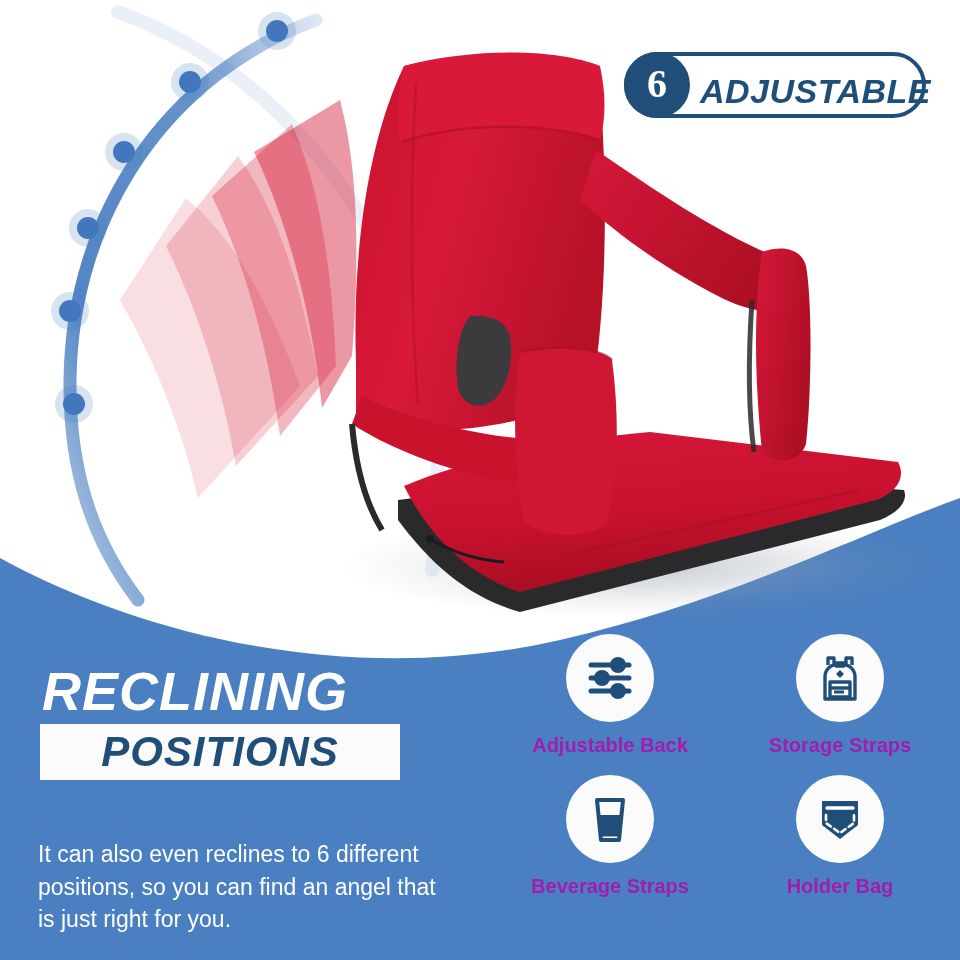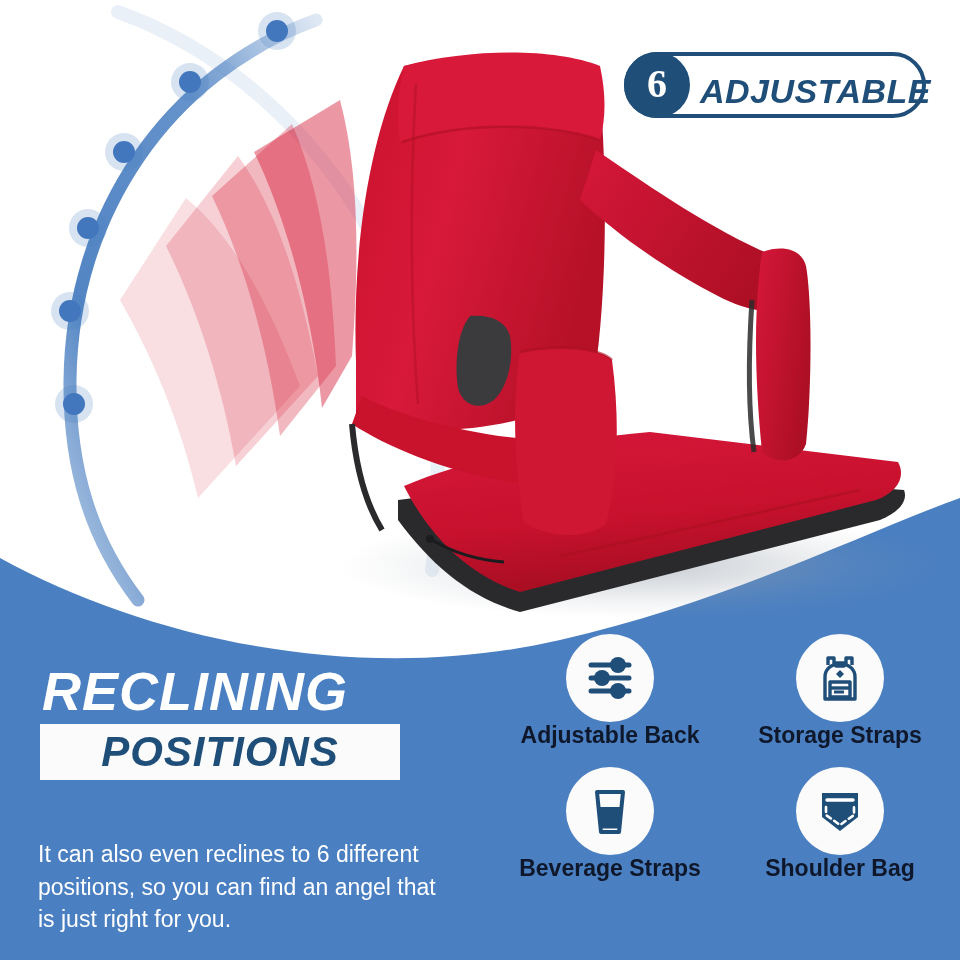--- a/index.html
+++ b/index.html
@@ -65,22 +65,22 @@
     display:grid;grid-template-columns:1fr 1fr;
     row-gap:18px;column-gap:10px;
   }
   .feature{display:flex;flex-direction:column;align-items:center;}
   .feature-circle{
     width:88px;height:88px;border-radius:50%;
     background:#fbfbfb;
     display:flex;align-items:center;justify-content:center;
   }
   .feature-label{
-    color:#0f172a;
-    font-size:23px;font-weight:bold;white-space:nowrap;
+    margin-top:12px;color:#a21caf;
+    font-size:20px;font-weight:bold;white-space:nowrap;
   }
   .ico{display:block;}
 </style>
 </head>
 <body>
 
 <div id="stage">
 
   <div class="bg-layer">
     <svg viewBox="0 0 960 960" xmlns="http://www.w3.org/2000/svg">
@@ -267,17 +267,17 @@
     </div>
 
     <div class="feature">
       <div class="feature-circle">
         <svg class="ico" width="52" height="52" viewBox="0 0 52 52">
           <path d="M8,8 L44,8 L44,32 L26,46 L8,32 Z" fill="#1f4e79"></path>
           <line x1="13" y1="15" x2="39" y2="15" stroke="#ffffff" stroke-width="3.4" stroke-linecap="round"></line>
           <path d="M12,22 L12,30 L26,40 L40,30 L40,22" fill="none" stroke="#ffffff" stroke-width="2.6" stroke-dasharray="5 4" stroke-linecap="round" stroke-linejoin="round"></path>
         </svg>
       </div>
-      <div class="feature-label">Shoulder Bag</div>
+      <div class="feature-label">Holder Bag</div>
     </div>
 
   </div>
 </div>
 
 </body></html>

